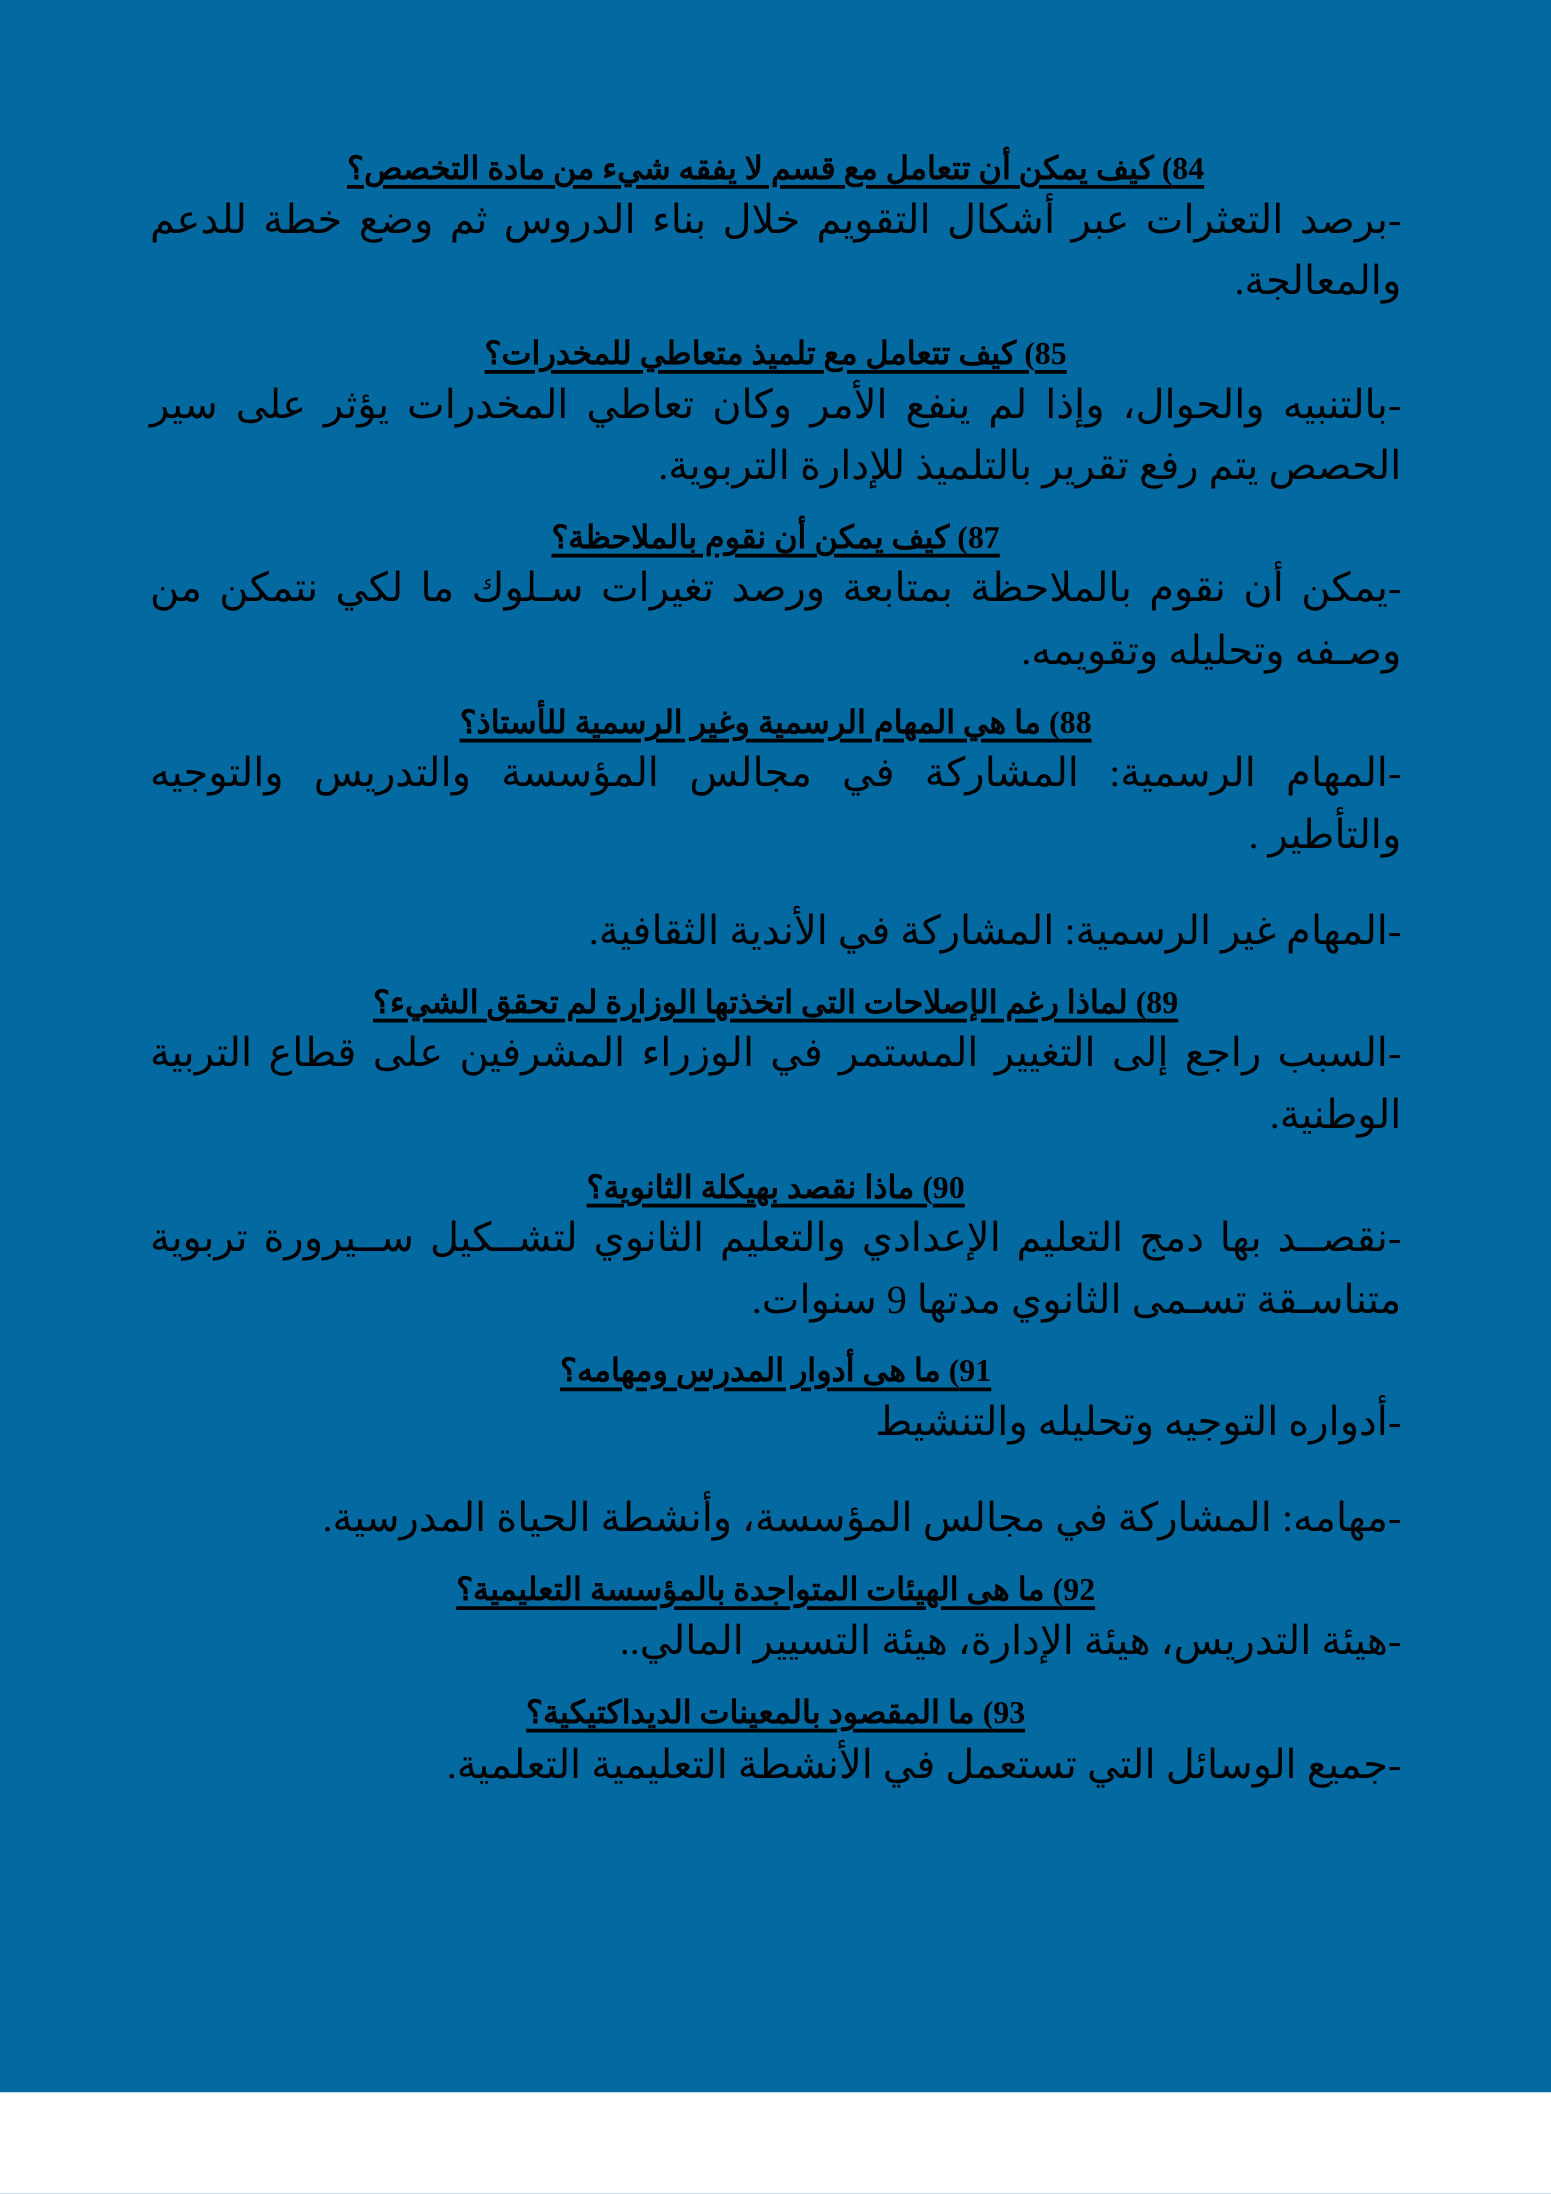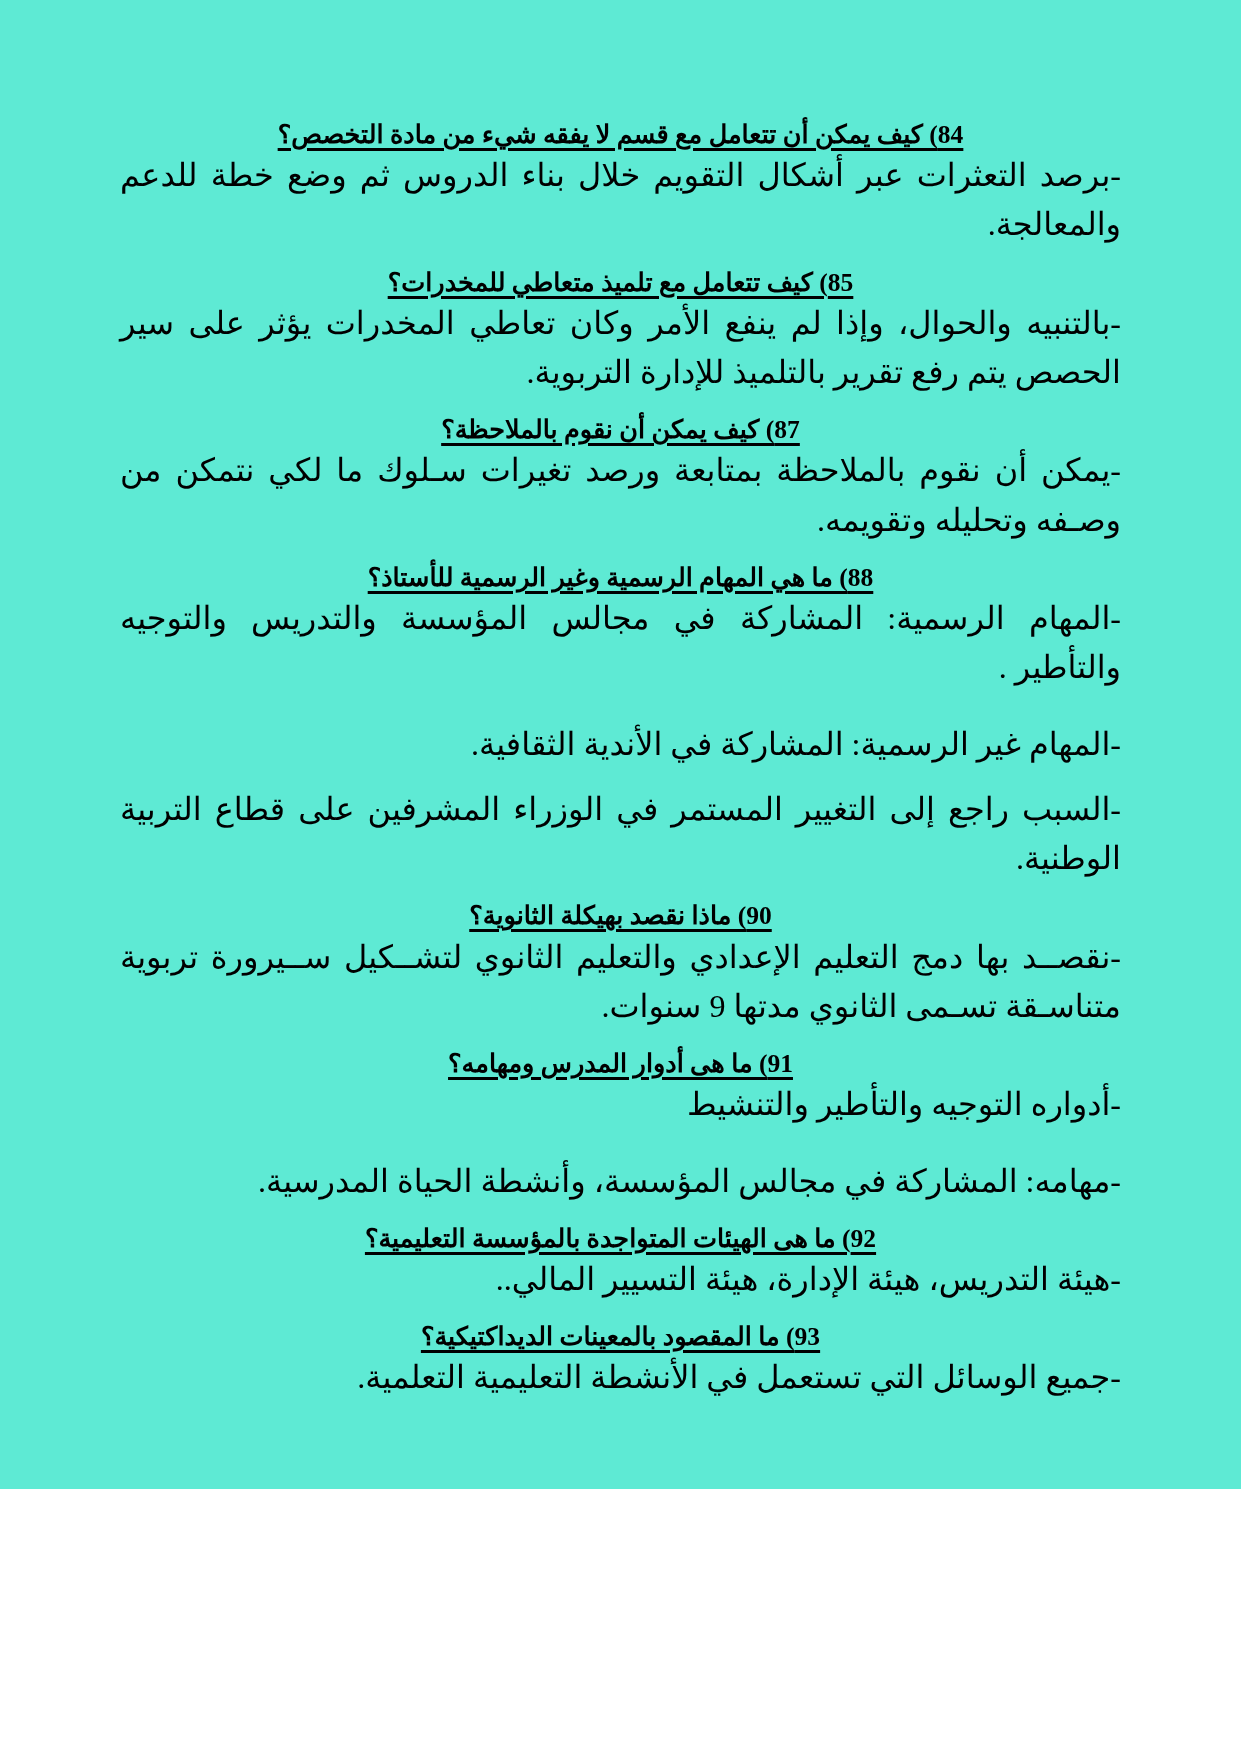--- a/index.html
+++ b/index.html
@@ -7,23 +7,23 @@
     padding: 0;
     background: #ffffff;
   }
   body {
     font-family: "Liberation Serif", "DejaVu Serif", serif;
     color: #000000;
   }
   .page {
     position: relative;
     width: 1241px;
-    height: 1489px;
+    height: 1674px;
     margin: 0 auto;
-    background: #5eead4;
+    background: #0369a1;
     box-sizing: border-box;
     padding: 118px 120px 60px 120px;
     overflow: hidden;
   }
   .content {
     direction: rtl;
     text-align: justify;
     text-justify: inter-word;
   }
   .q {
@@ -92,35 +92,38 @@
 
     <div class="blk">
       <div class="q-wrap">
         <span class="q">88) ما هي المهام الرسمية وغير الرسمية للأستاذ؟</span>
       </div>
       <p class="a">-المهام الرسمية: المشاركة في مجالس المؤسسة والتدريس والتوجيه والتأطير .</p>
       <p class="a">-المهام غير الرسمية: المشاركة في الأندية الثقافية.</p>
     </div>
 
     <div class="blk">
+      <div class="q-wrap">
+        <span class="q">89) لماذا رغم الإصلاحات التى اتخذتها الوزارة لم تحقق الشيء؟</span>
+      </div>
       <p class="a">-السبب راجع إلى التغيير المستمر في الوزراء المشرفين على قطاع التربية الوطنية.</p>
     </div>
 
     <div class="blk">
       <div class="q-wrap">
         <span class="q">90) ماذا نقصد بهيكلة الثانوية؟</span>
       </div>
       <p class="a two-line">-نقصــد بها دمج التعليم الإعدادي والتعليم الثانوي لتشــكيل ســيرورة تربوية متناسـقة تسـمى الثانوي مدتها 9 سنوات.</p>
     </div>
 
     <div class="blk">
       <div class="q-wrap">
         <span class="q">91) ما هى أدوار المدرس ومهامه؟</span>
       </div>
-      <p class="a">-أدواره التوجيه والتأطير والتنشيط</p>
+      <p class="a">-أدواره التوجيه وتحليله والتنشيط</p>
       <p class="a">-مهامه: المشاركة في مجالس المؤسسة، وأنشطة الحياة المدرسية.</p>
     </div>
 
     <div class="blk">
       <div class="q-wrap">
         <span class="q">92) ما هى الهيئات المتواجدة بالمؤسسة التعليمية؟</span>
       </div>
       <p class="a">-هيئة التدريس، هيئة الإدارة، هيئة التسيير المالي..</p>
     </div>
 

